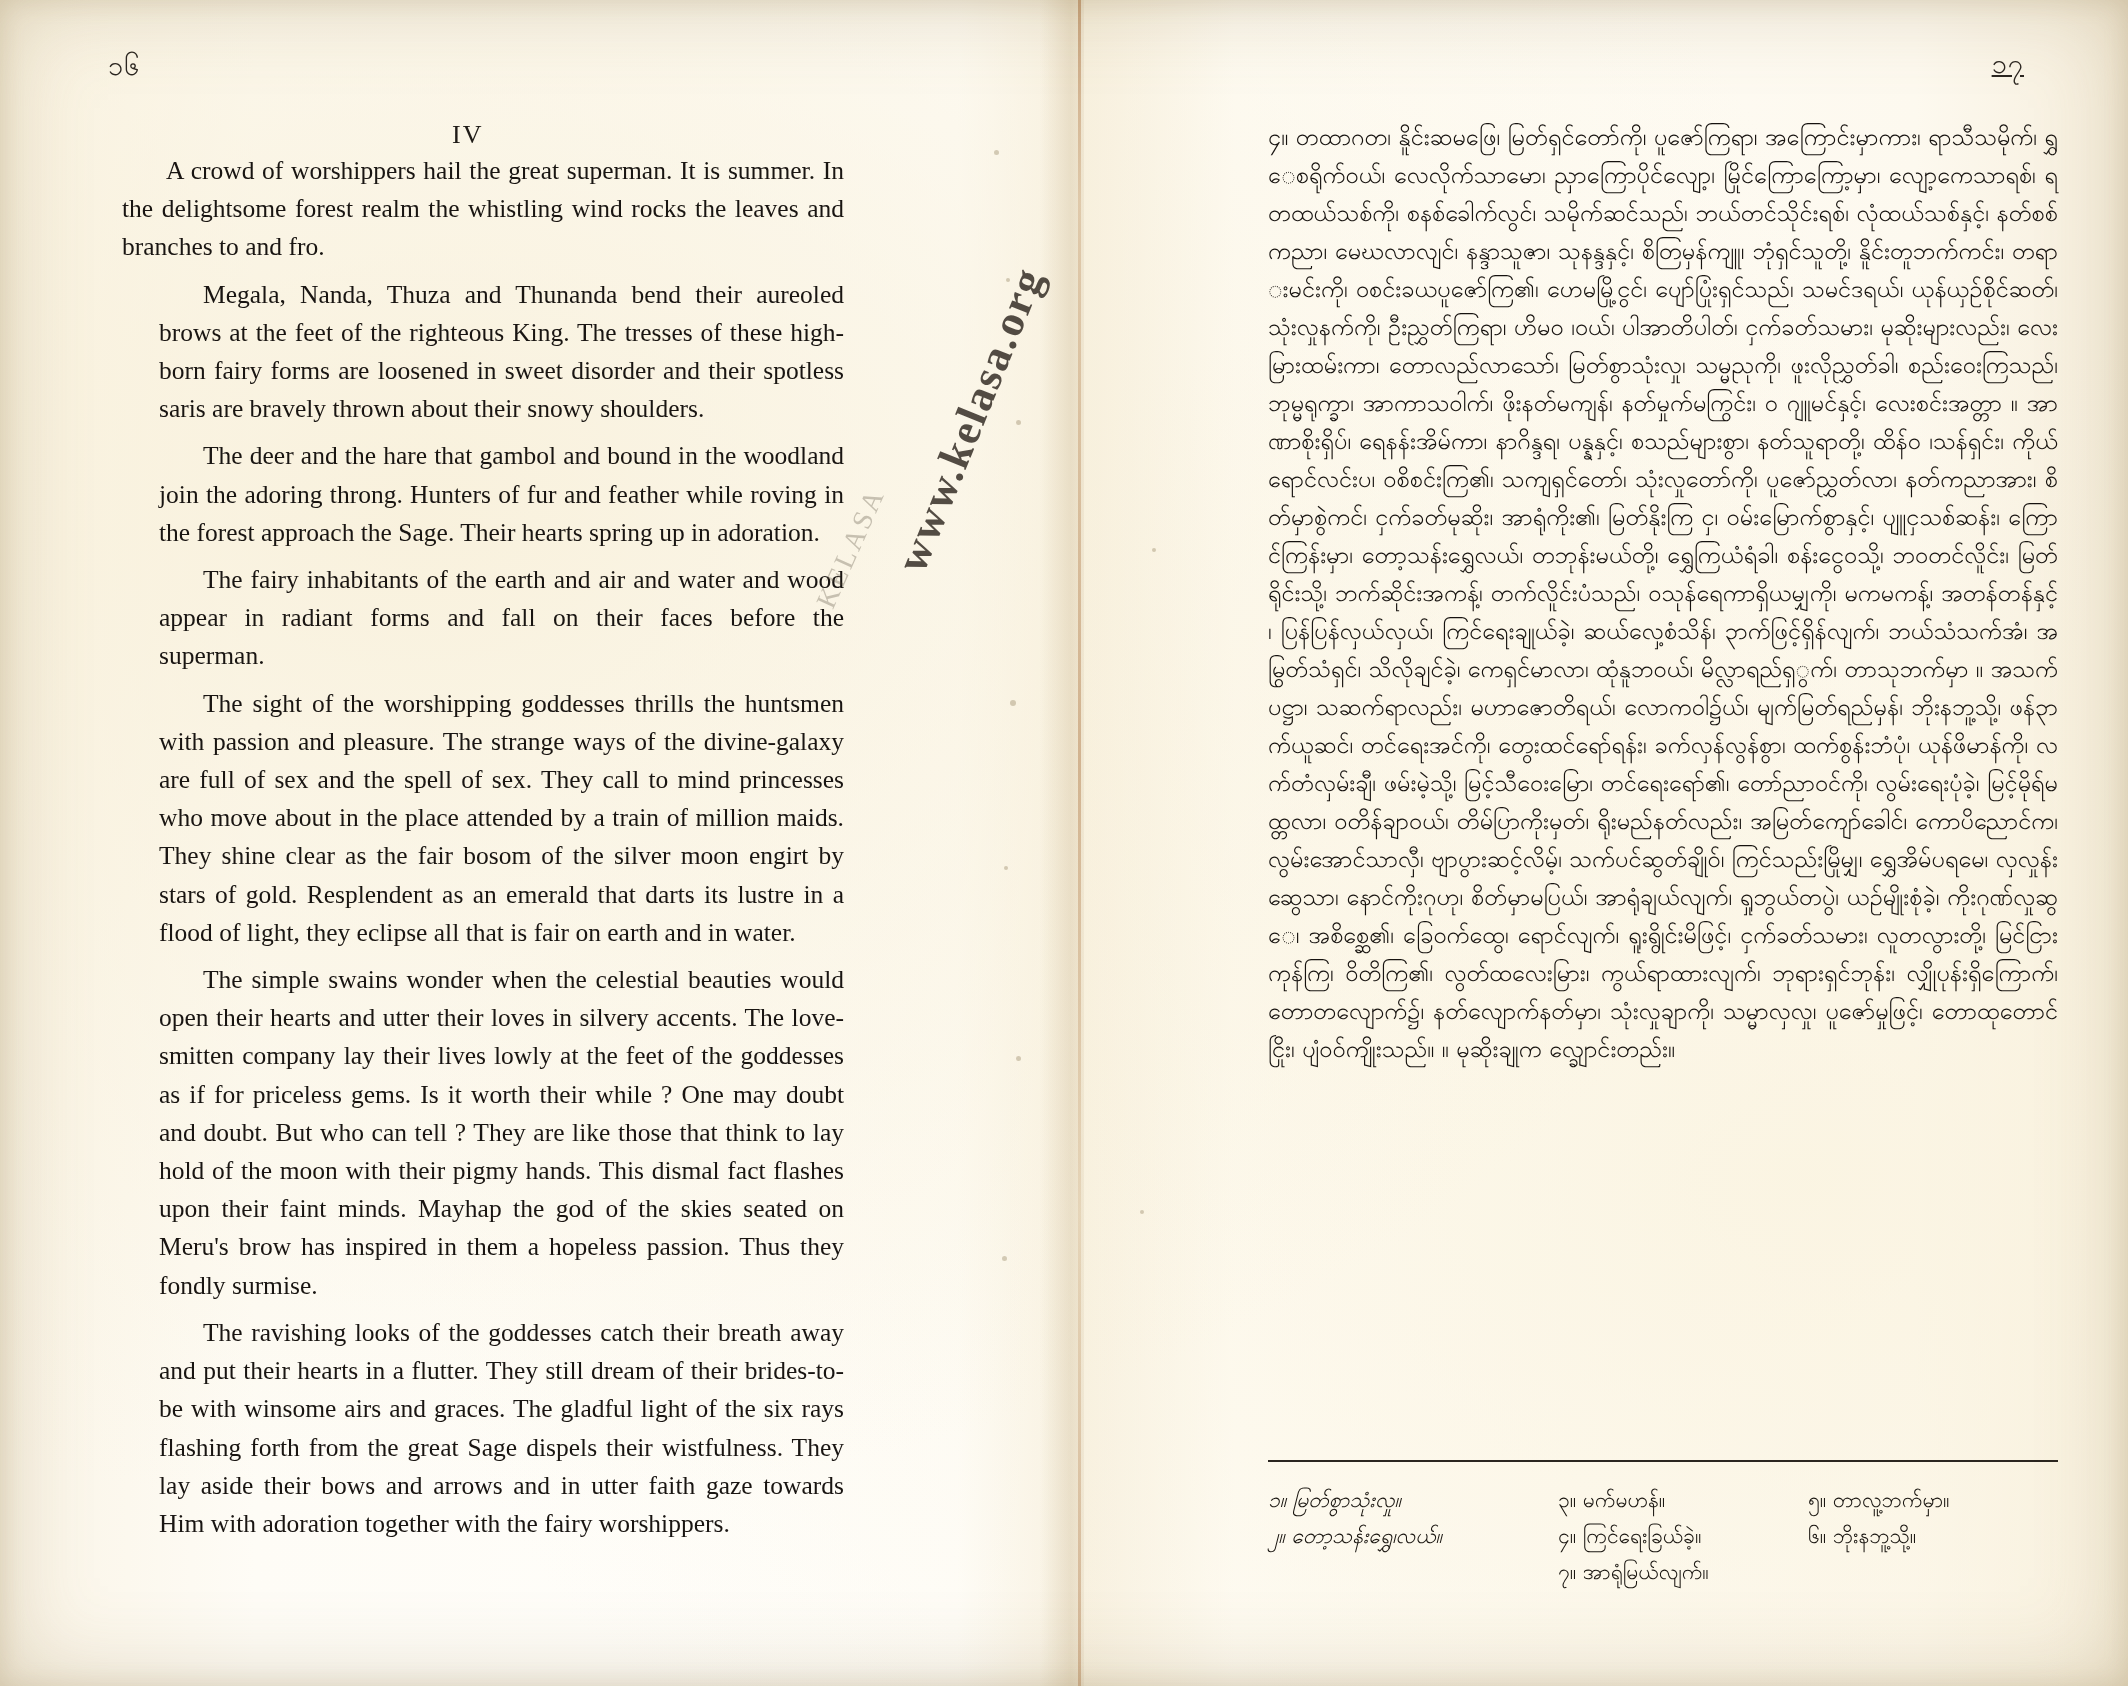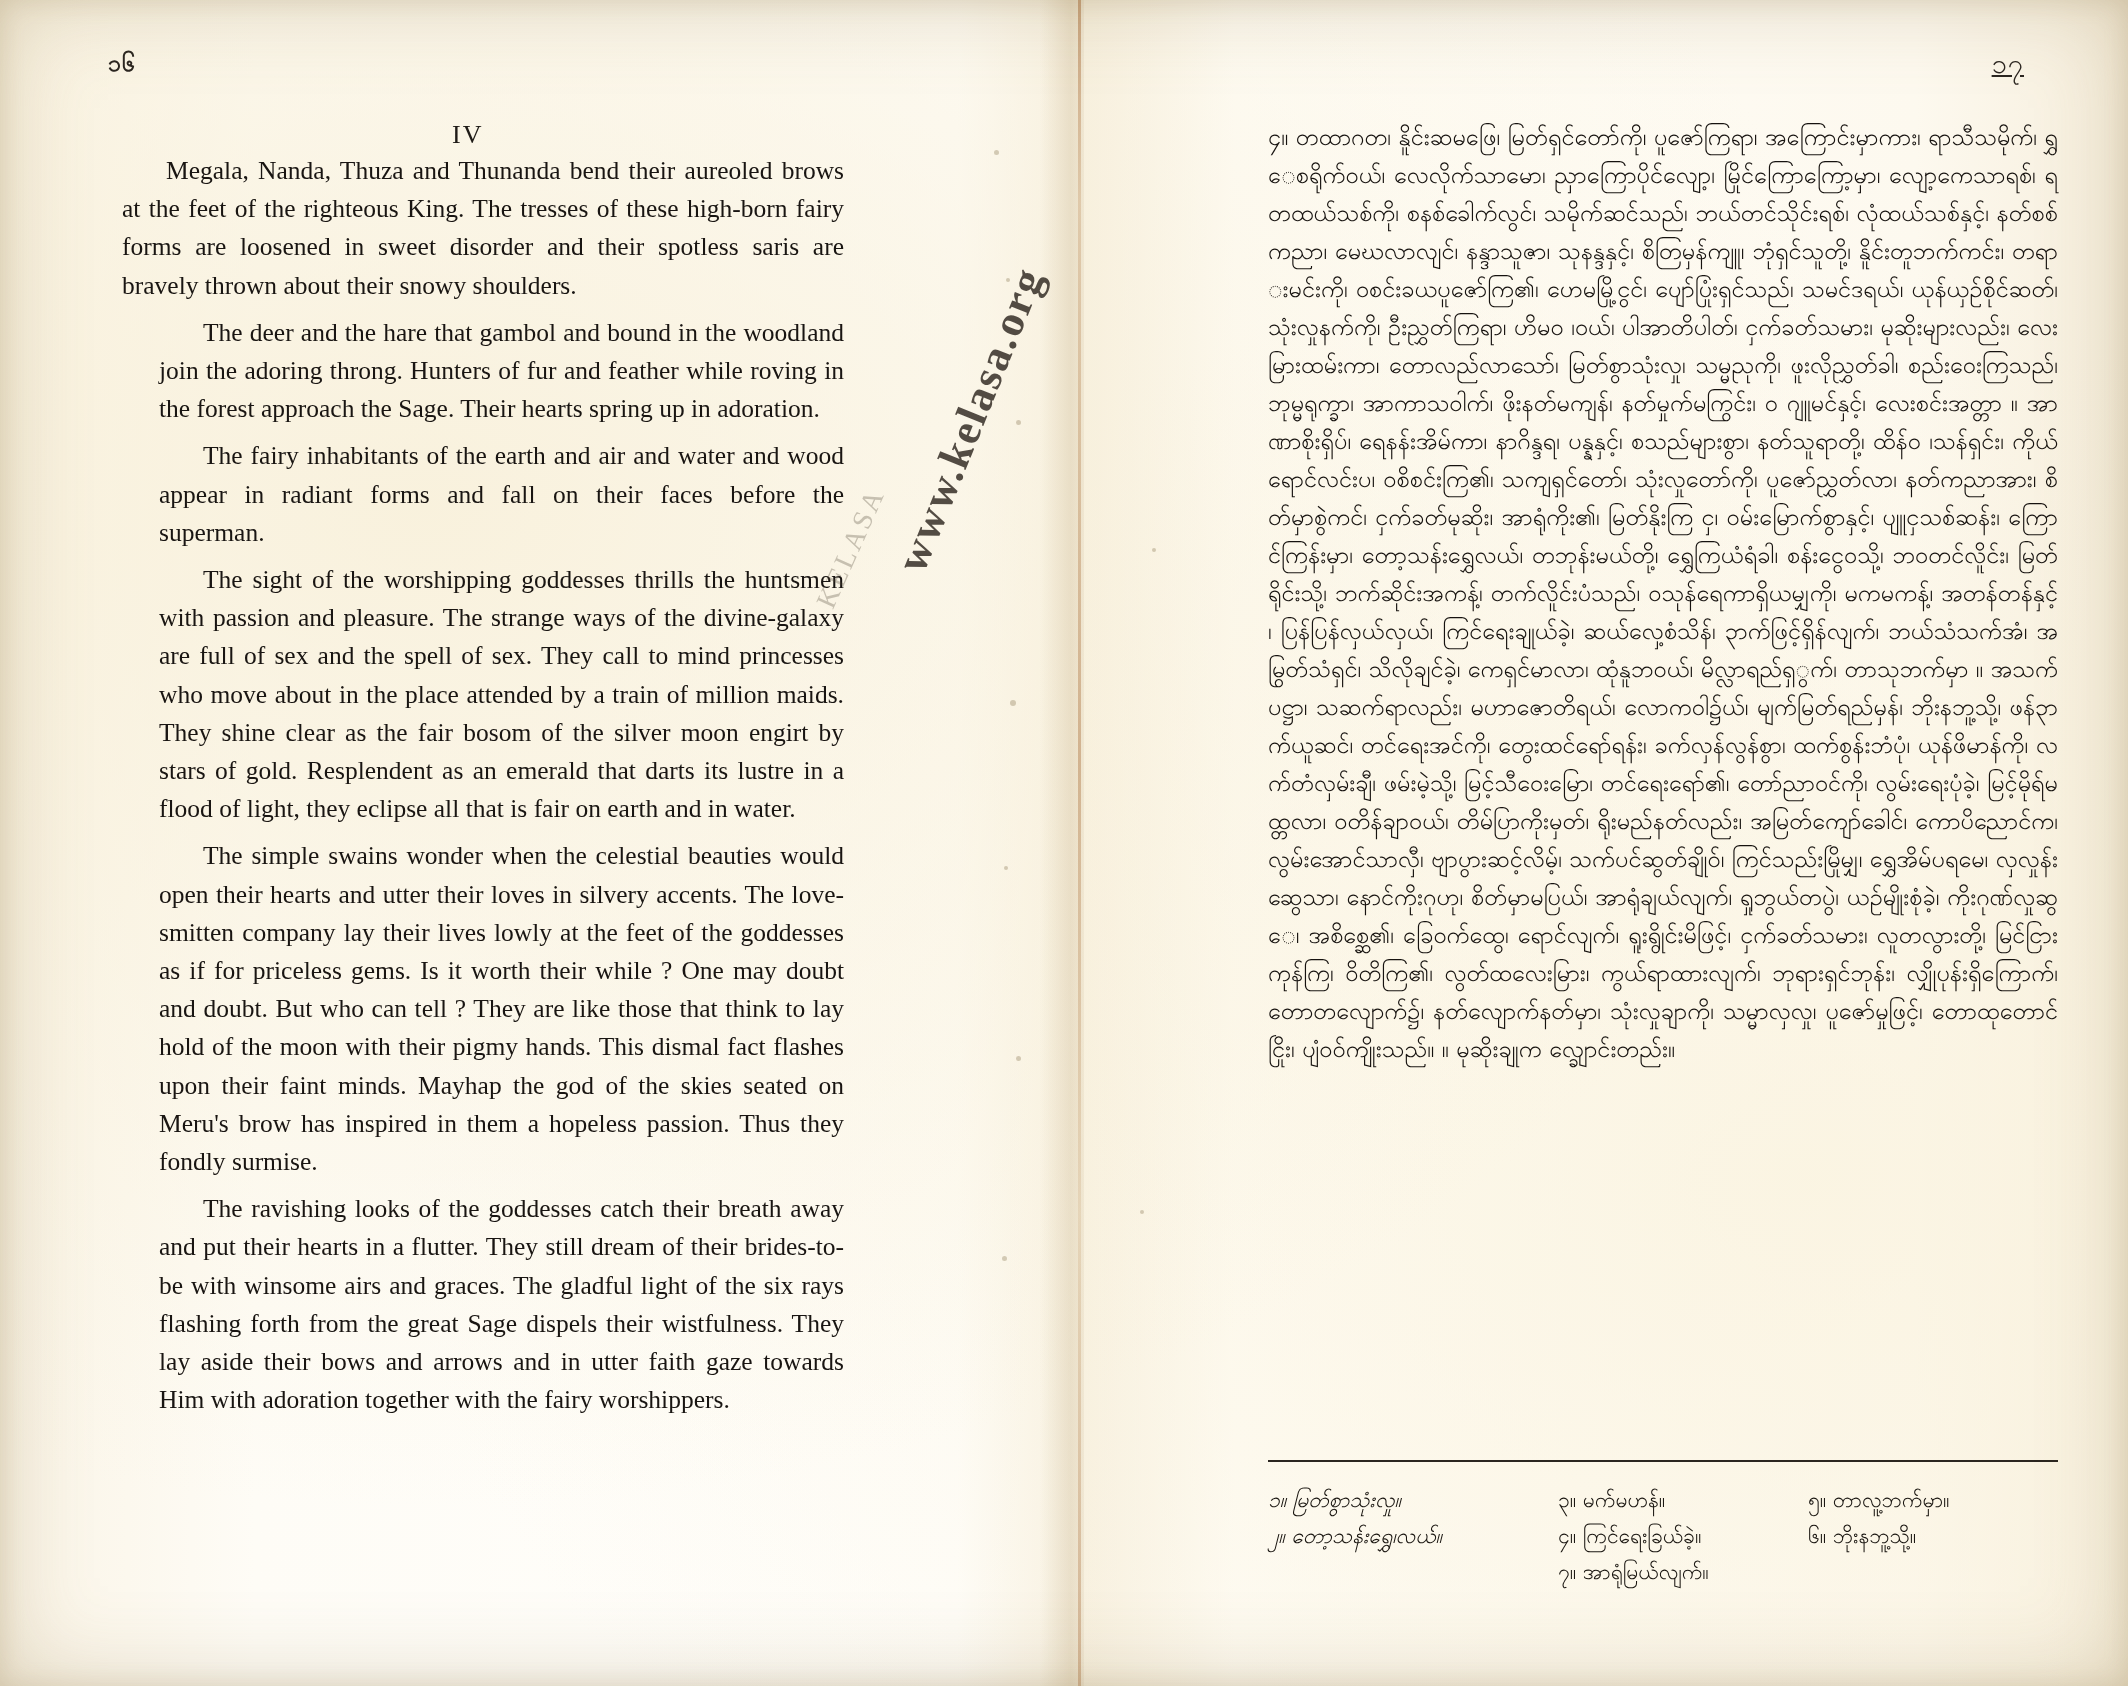--- a/index.html
+++ b/index.html
@@ -52,24 +52,23 @@
   
   .page-left {
     position: absolute;
     left: 0; top: 0;
     width: 1078px; height: 1686px;
   }
   .folio-left {
     position: absolute;
     left: 108px; top: 48px;
     font-family: "Liberation Serif", serif;
-    font-size: 23px;
+    font-size: 27px;
     color: #2a2520;
     letter-spacing: 1px;
-    font-weight: bold;
   }
   .chapter-num {
     position: absolute;
     left: 452px; top: 120px;
     font-family: "Liberation Serif", serif;
     font-size: 26px;
     letter-spacing: 2px;
     color: #1f1b17;
   }
   .text-col {
@@ -196,20 +195,21 @@
   <div class="speck" style="left:1010px;top:700px;width:6px;height:6px;"></div>
   <div class="speck" style="left:1004px;top:866px;width:4px;height:4px;"></div>
   <div class="speck" style="left:1016px;top:1056px;width:5px;height:5px;"></div>
   <div class="speck" style="left:1140px;top:1210px;width:4px;height:4px;"></div>
   <div class="speck" style="left:1002px;top:1256px;width:5px;height:5px;"></div>
 
   <div class="page-left">
     <div class="folio-left">၁၆</div>
     <div class="chapter-num">IV</div>
     <div class="text-col">
+      <p>A crowd of worshippers hail the great superman. It is summer. In the delightsome forest realm the whistling wind rocks the leaves and branches to and fro.</p>
       <p>Megala, Nanda, Thuza and Thunanda bend their aureoled brows at the feet of the righteous King. The tresses of these high-born fairy forms are loosened in sweet disorder and their spotless saris are bravely thrown about their snowy shoulders.</p>
       <p>The deer and the hare that gambol and bound in the woodland join the adoring throng. Hunters of fur and feather while roving in the forest approach the Sage. Their hearts spring up in adoration.</p>
       <p>The fairy inhabitants of the earth and air and water and wood appear in radiant forms and fall on their faces before the superman.</p>
       <p>The sight of the worshipping goddesses thrills the huntsmen with passion and pleasure. The strange ways of the divine-galaxy are full of sex and the spell of sex. They call to mind princesses who move about in the place attended by a train of million maids. They shine clear as the fair bosom of the silver moon engirt by stars of gold. Resplendent as an emerald that darts its lustre in a flood of light, they eclipse all that is fair on earth and in water.</p>
       <p>The simple swains wonder when the celestial beauties would open their hearts and utter their loves in silvery accents. The love-smitten company lay their lives lowly at the feet of the goddesses as if for priceless gems. Is it worth their while ? One may doubt and doubt. But who can tell ? They are like those that think to lay hold of the moon with their pigmy hands. This dismal fact flashes upon their faint minds. Mayhap the god of the skies seated on Meru's brow has inspired in them a hopeless passion. Thus they fondly surmise.</p>
       <p>The ravishing looks of the goddesses catch their breath away and put their hearts in a flutter. They still dream of their brides-to-be with winsome airs and graces. The gladful light of the six rays flashing forth from the great Sage dispels their wistfulness. They lay aside their bows and arrows and in utter faith gaze towards Him with adoration together with the fairy worshippers.</p>
     </div>
   </div>
 
   <div class="gutter-shadow"></div>

